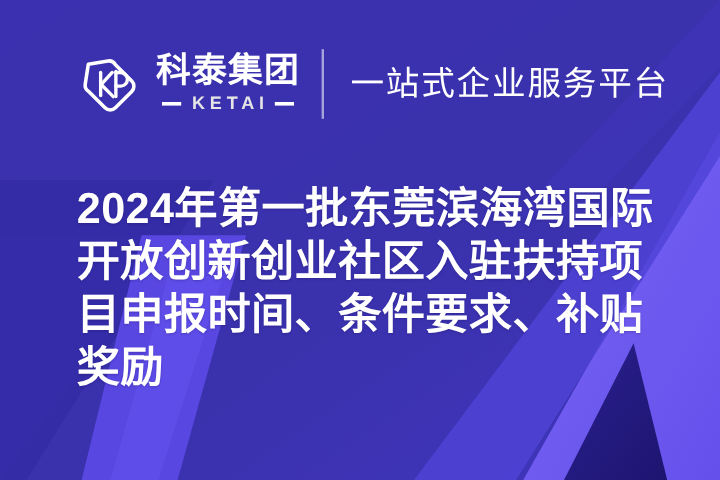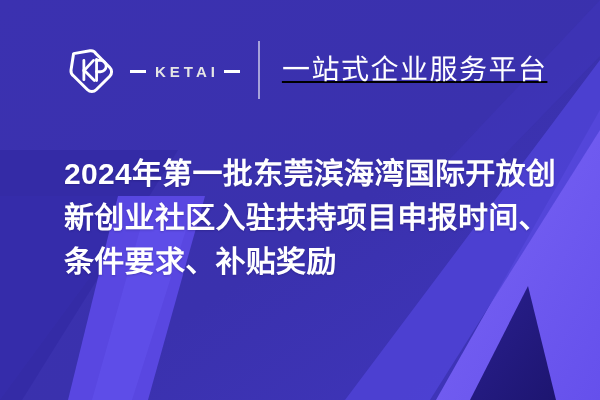--- a/index.html
+++ b/index.html
@@ -102,21 +102,20 @@
     background: rgba(255,255,255,0.55);
     margin-left: 18px;
     margin-right: 22px;
     flex: 0 0 2px;
   }
 
   .tagline {
     display: flex;
     flex-direction: column;
     justify-content: space-between;
-    text-decoration: underline;
   }
 
   .tagline-main {
     font-size: 28px;
     line-height: 1.16;
     color: #ffffff;
     letter-spacing: 1.5px;
     white-space: nowrap;
     font-weight: 400;
   }
@@ -136,21 +135,21 @@
   .title-block {
     position: absolute;
     left: 64px;
     top: 152px;
     width: 500px;
     z-index: 5;
   }
 
   .title {
     margin: 0;
-    font-size: 30px;
+    font-size: 36px;
     line-height: 44px;
     font-weight: 700;
     color: #ffffff;
     letter-spacing: 0.3px;
     text-shadow: 0 1px 2px rgba(20,10,80,0.25);
   }
 </style>
 </head>
 <body>
 
@@ -214,20 +213,21 @@
         <g fill="#ffffff">
           <path d="M40.5 19.5 L40.5 45 L37.6 45 L37.6 19.5 Z" opacity="0"></path>
         </g>
         <g fill="none" stroke="#ffffff" stroke-width="3.2" stroke-linecap="round">
           <path d="M39.5 20 L39.5 44"></path>
           <path d="M39.5 21 L44 21 A6.5 6.5 0 0 1 44 34 L39.5 34"></path>
         </g>
       </svg>
 
       <div class="brand-text">
+        <div class="brand-cn">科泰集团</div>
         <div class="brand-en-row">
           <span class="brand-dash"></span>
           <span class="brand-en">KETAI</span>
           <span class="brand-dash"></span>
         </div>
       </div>
     </div>
 
     <div class="divider"></div>
 

